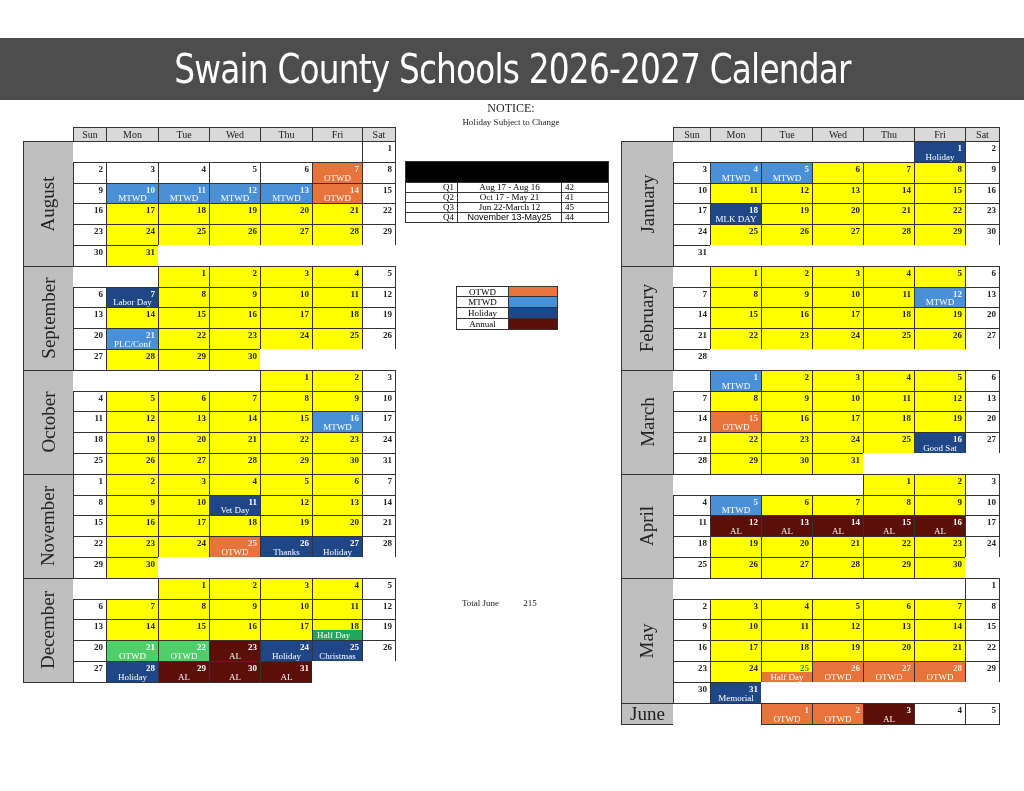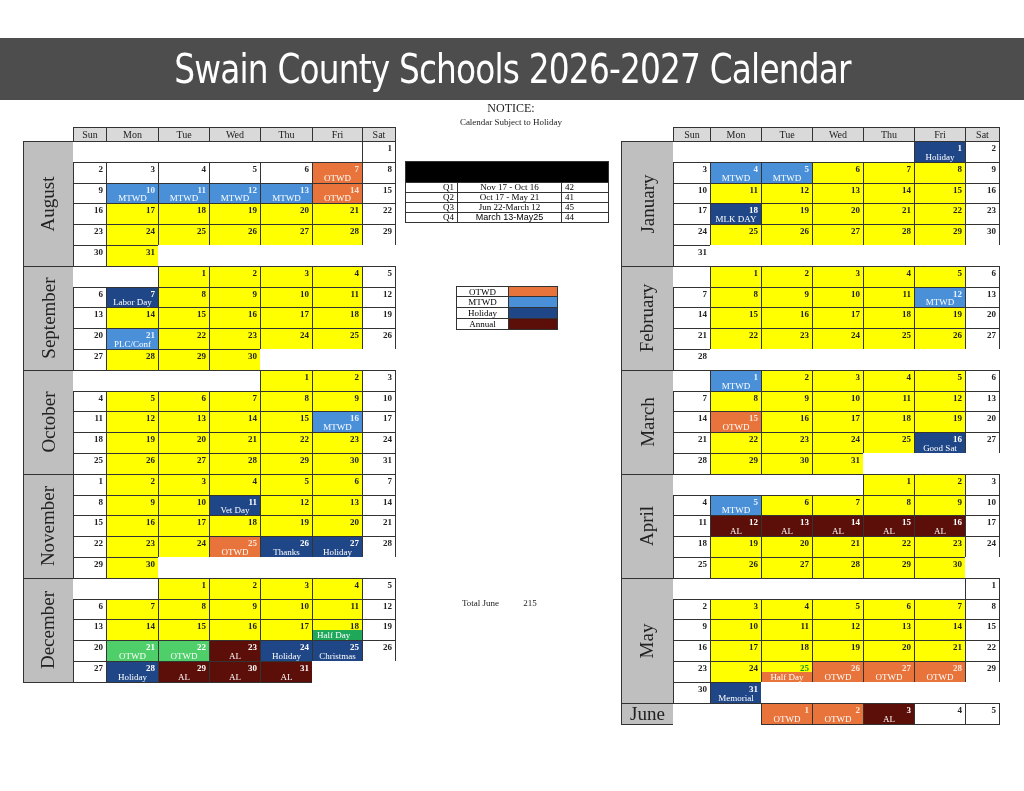--- a/index.html
+++ b/index.html
@@ -46,21 +46,21 @@
   .total { position: absolute; left: 462px; top: 598px; font-size: 9px; color: #222; }
   .total .v { margin-left: 24px; }
 </style>
 </head>
 <body>
 
 <div class="titlebar"><span>Swain County Schools 2026-2027 Calendar</span></div>
 
 <div class="notice">
   <div>NOTICE:</div>
-  <div class="sub">Calendar Subject to Holiday</div>
+  <div class="sub">Holiday Subject to Change</div>
 </div>
 
 <div id="left-cal">
     <div class="hdr" style="left: 73px; top: 127px; width: 34px; height: 15px;">Sun</div>
     <div class="hdr" style="left: 106px; top: 127px; width: 53px; height: 15px;">Mon</div>
     <div class="hdr" style="left: 158px; top: 127px; width: 52px; height: 15px;">Tue</div>
     <div class="hdr" style="left: 209px; top: 127px; width: 52px; height: 15px;">Wed</div>
     <div class="hdr" style="left: 260px; top: 127px; width: 53px; height: 15px;">Thu</div>
     <div class="hdr" style="left: 312px; top: 127px; width: 51px; height: 15px;">Fri</div>
     <div class="hdr" style="left: 362px; top: 127px; width: 34px; height: 15px;">Sat</div>
@@ -1146,36 +1146,36 @@
     </div>
     <div class="cell " style="left: 965px; top: 702.6px; width: 35px; height: 22px;">
       <span class="num">5</span>
     </div>
   </div>
 
 <div class="qtable">
   <div class="qhead"></div>
   <div class="qrow">
       <div class="q">Q1</div>
-      <div class="r">Nov 17 - Oct 16</div>
+      <div class="r">Aug 17 - Aug 16</div>
       <div class="d">42</div>
     </div>
   <div class="qrow">
       <div class="q">Q2</div>
       <div class="r">Oct 17 - May 21</div>
       <div class="d">41</div>
     </div>
   <div class="qrow">
       <div class="q">Q3</div>
       <div class="r">Jun 22-March 12</div>
       <div class="d">45</div>
     </div>
   <div class="qrow">
       <div class="q">Q4</div>
-      <div class="r sans">March 13-May25</div>
+      <div class="r sans">November 13-May25</div>
       <div class="d">44</div>
     </div>
 </div>
 
 <div class="legend">
   <div class="lrow">
       <div class="n">OTWD</div>
       <div class="sw" style="background:#e8743b"></div>
     </div>
   <div class="lrow">

